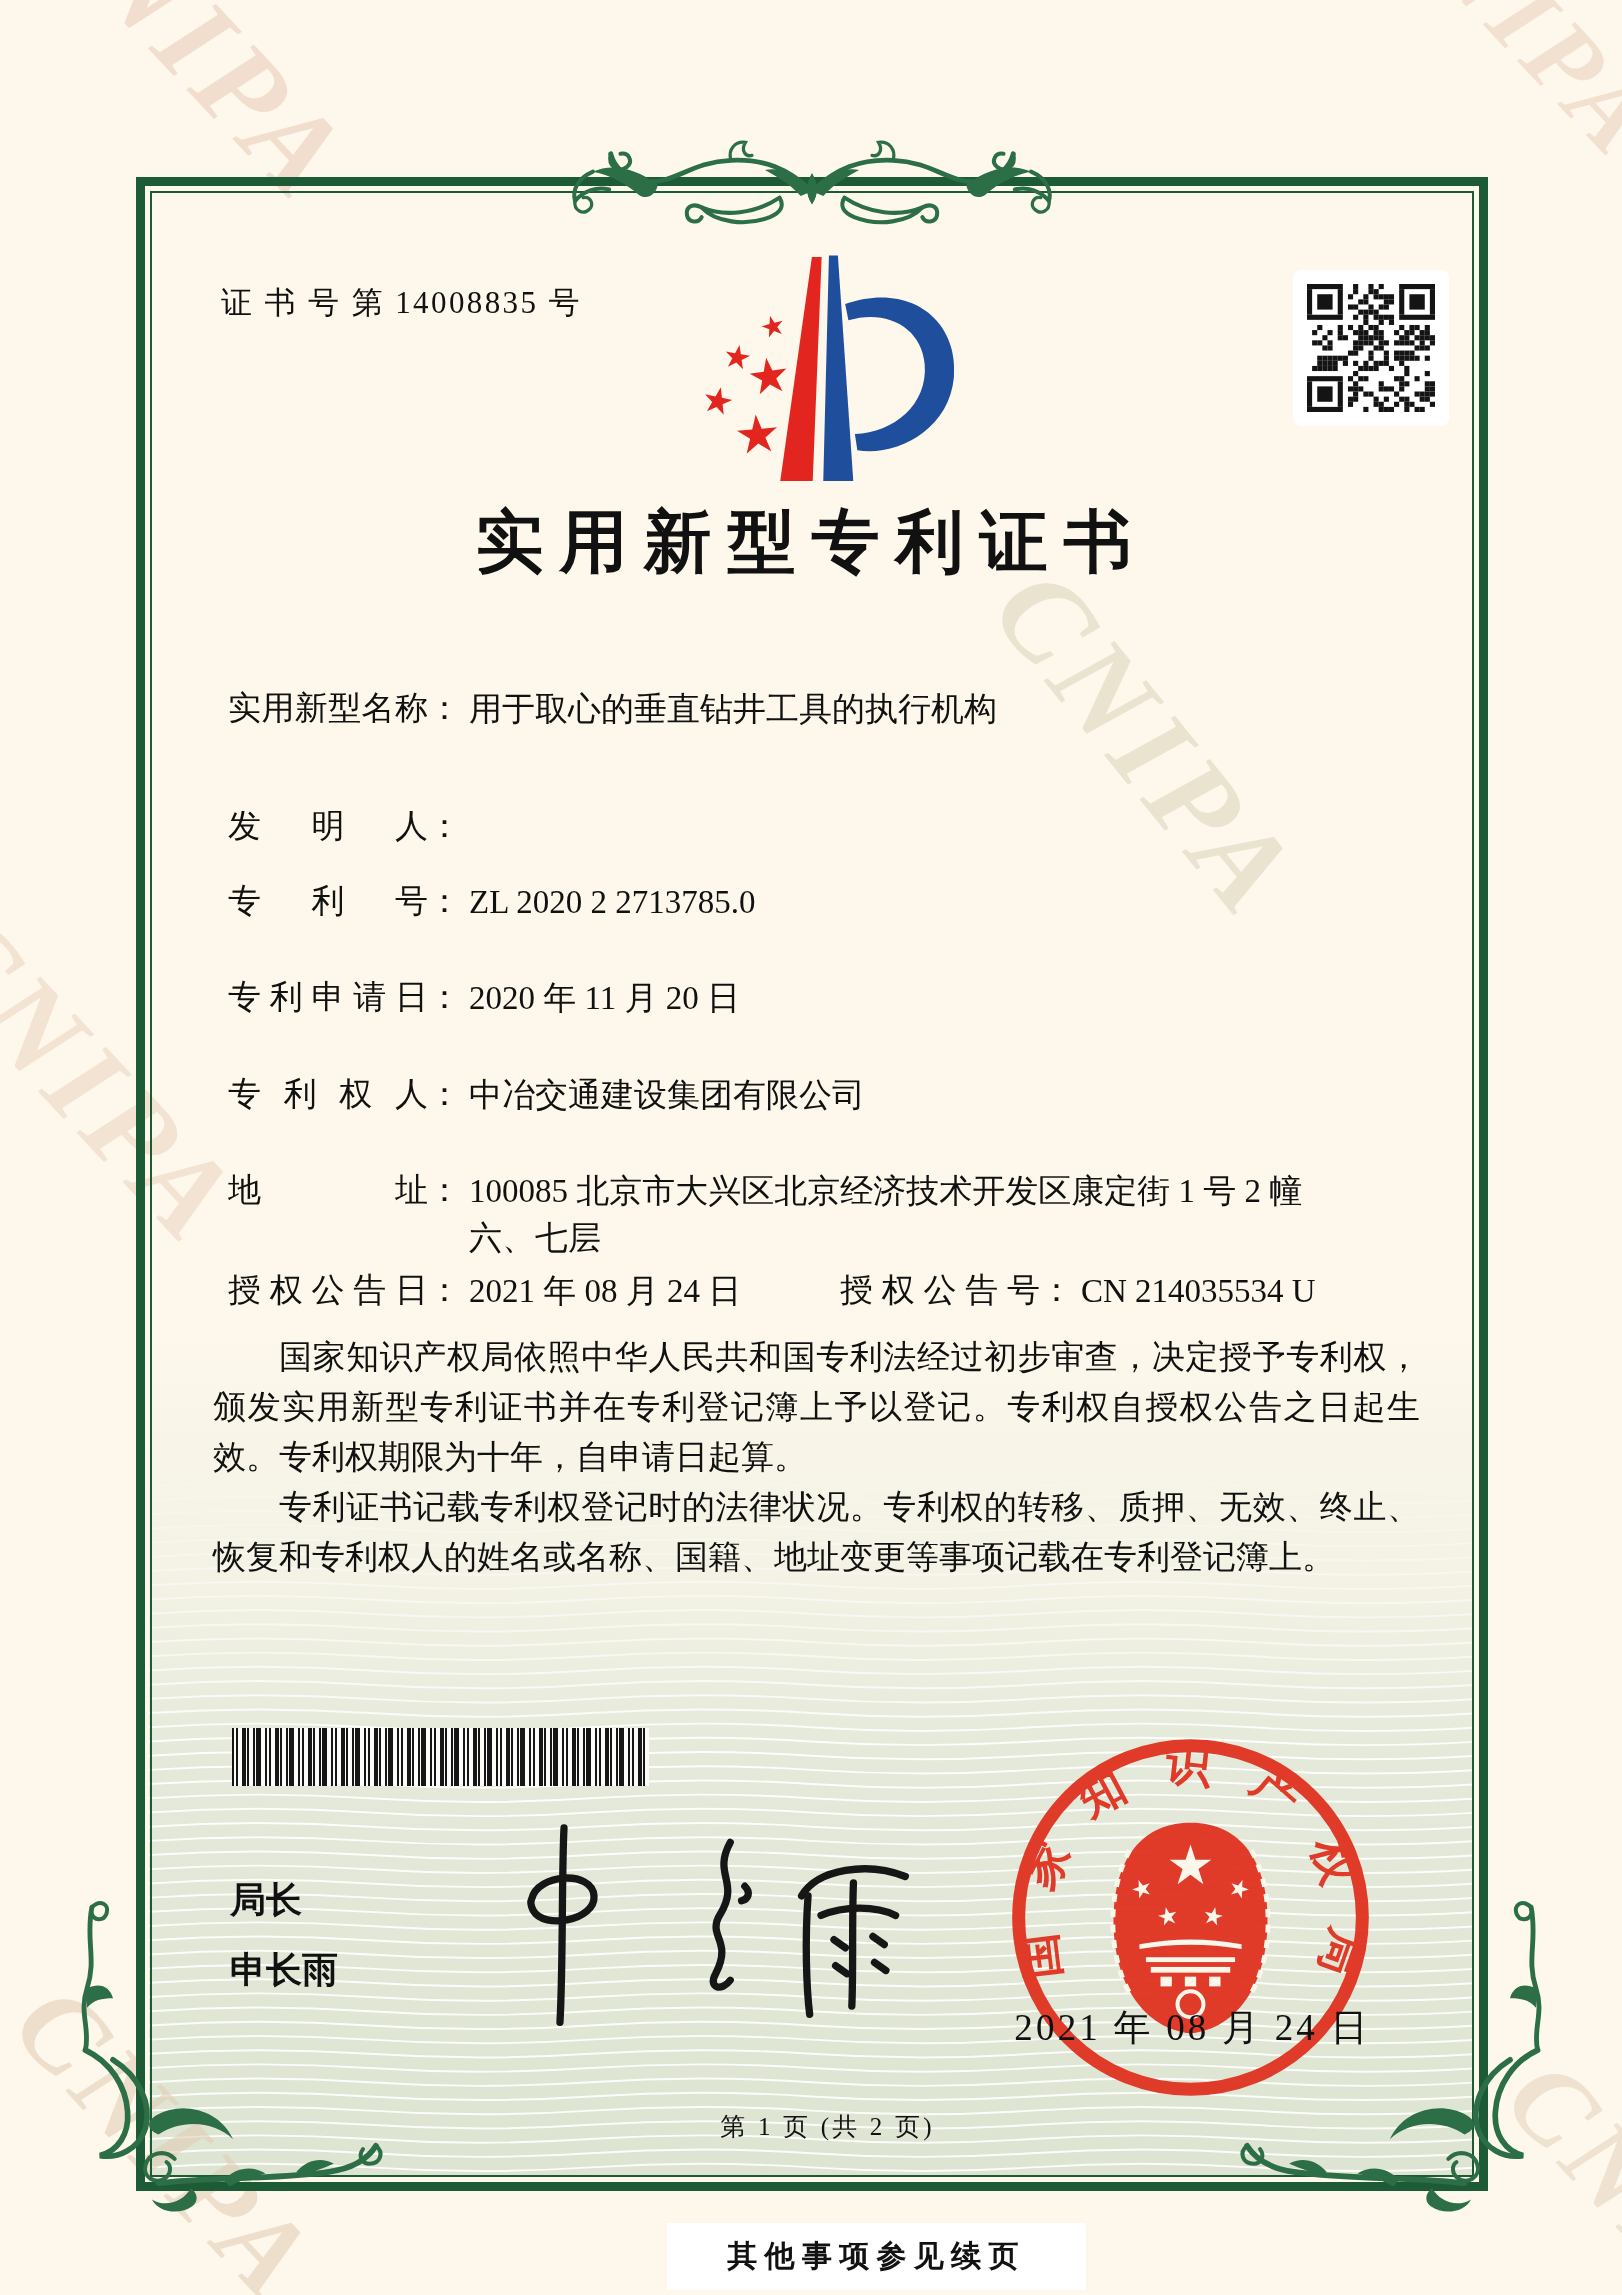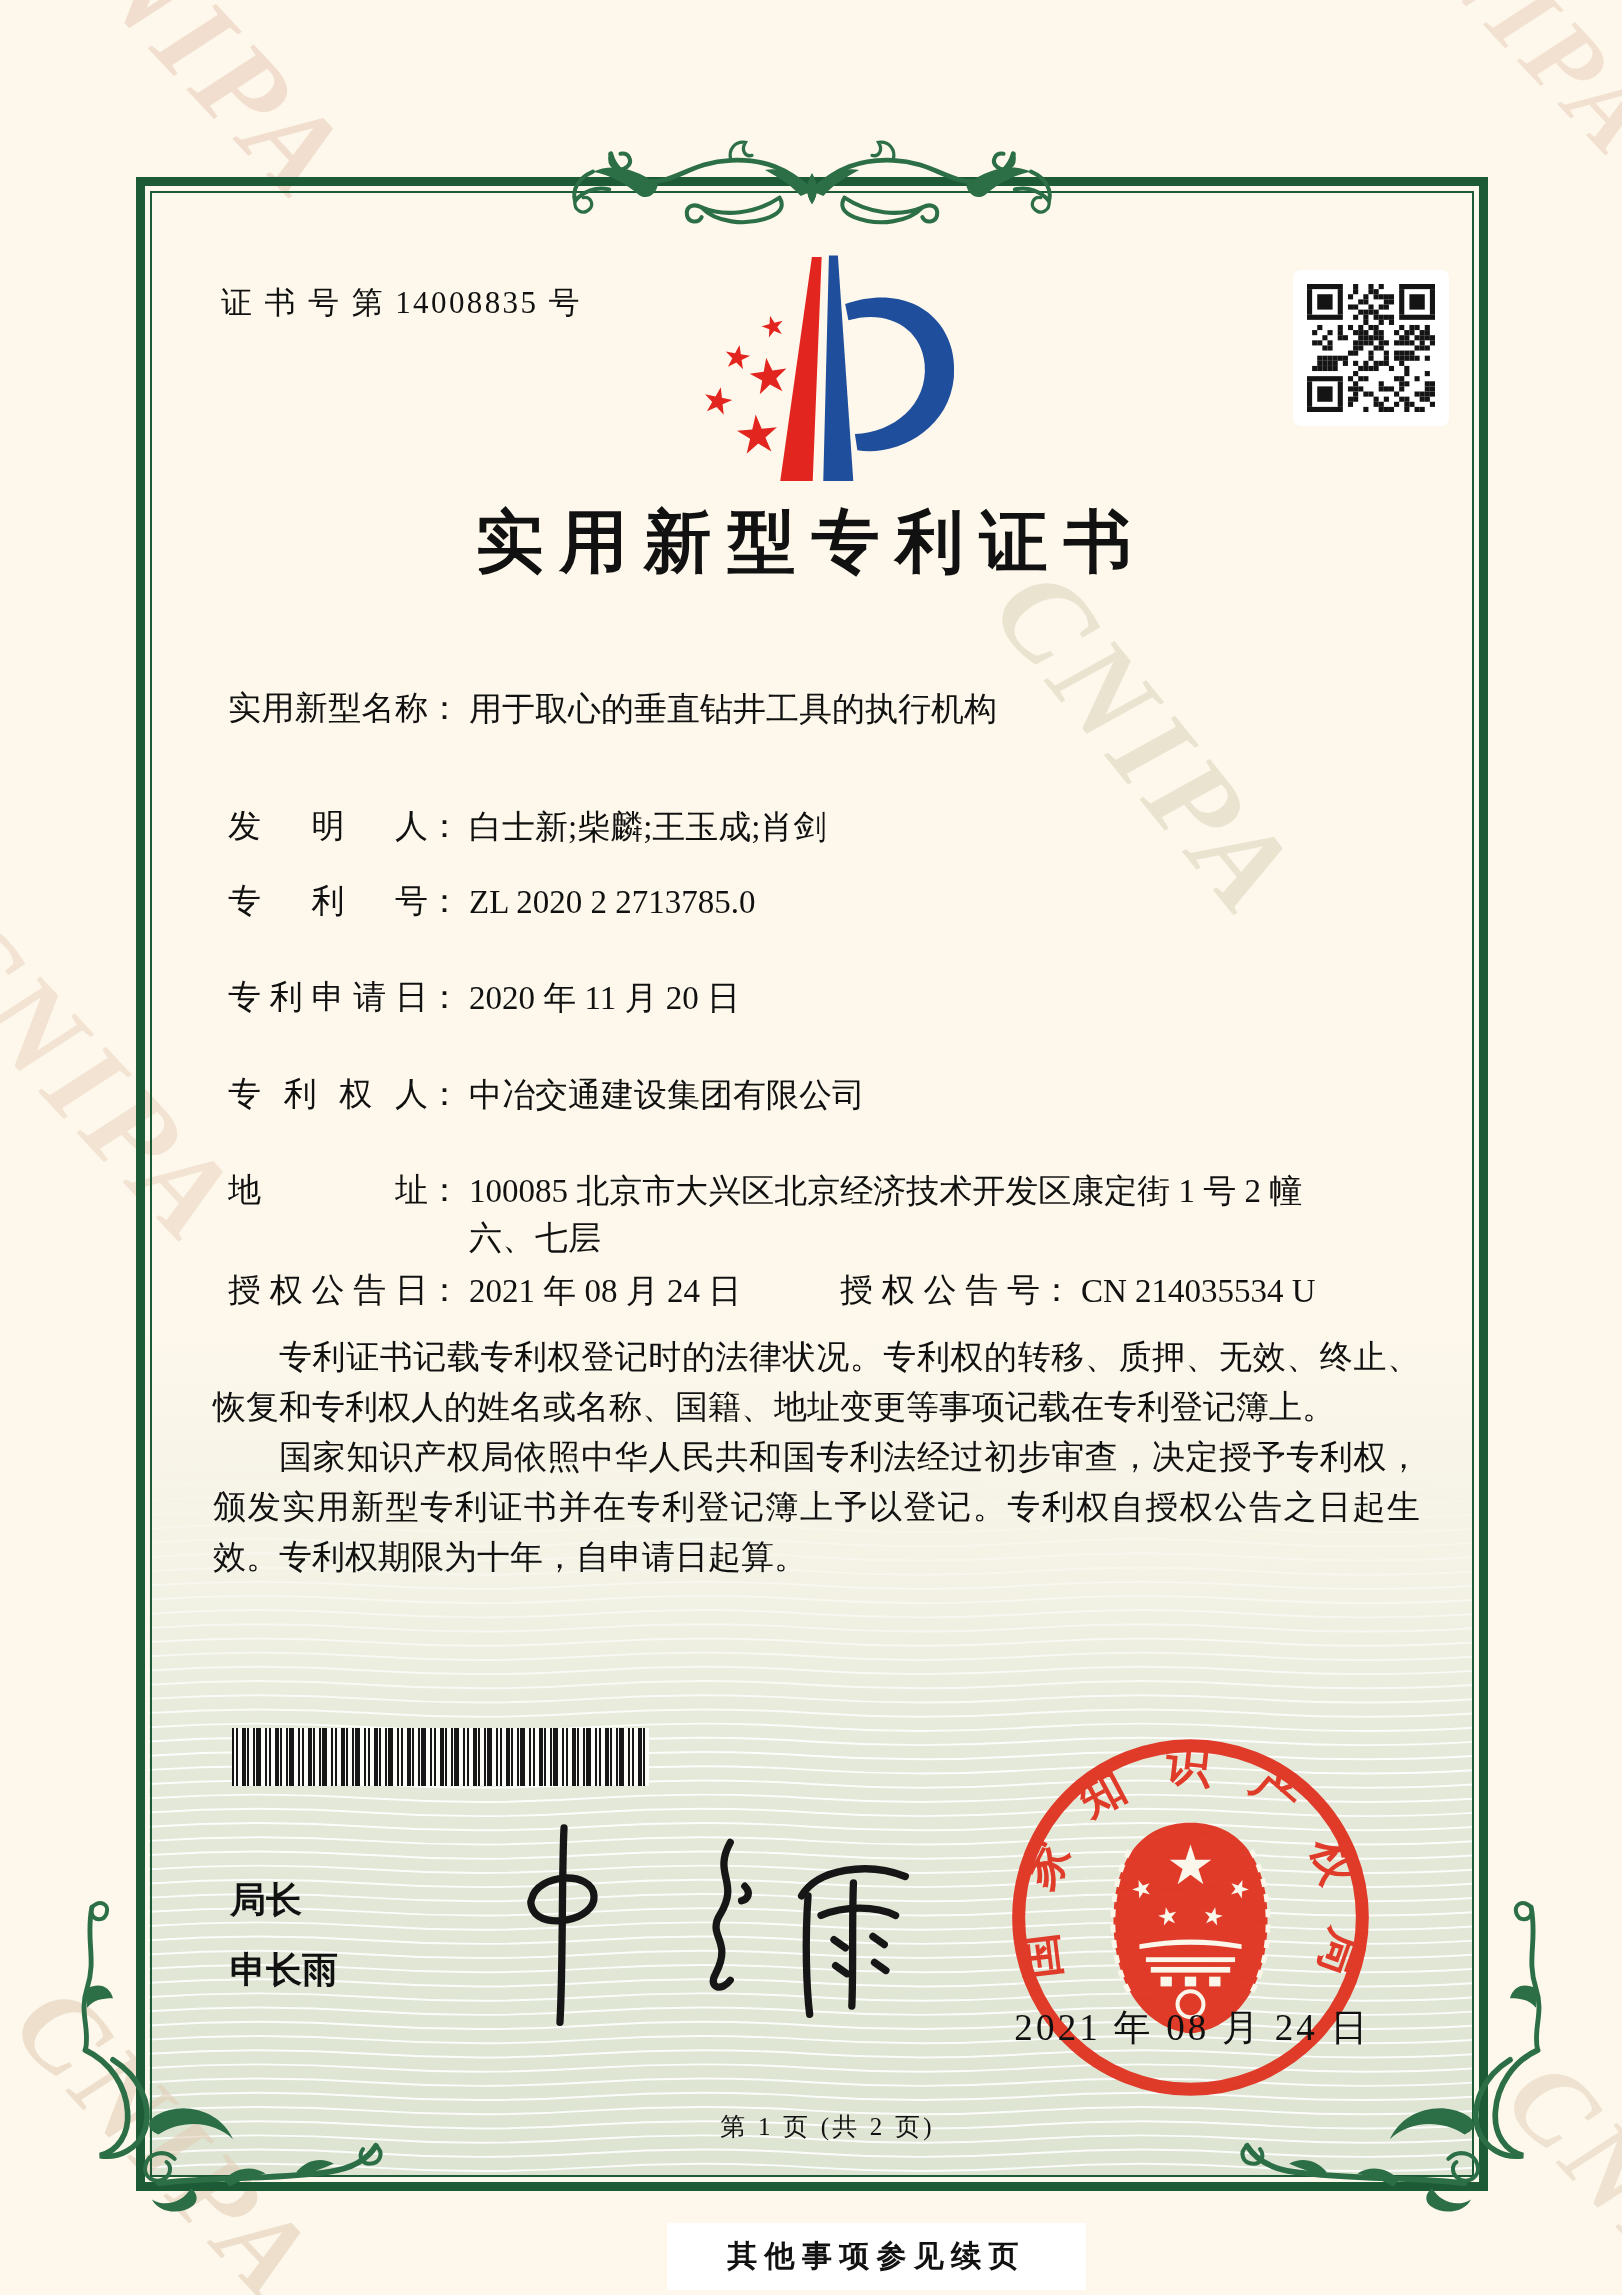--- a/index.html
+++ b/index.html
@@ -445,21 +445,20 @@
 <div id="page-title" class="abs">实用新型专利证书</div>
 
 <div class="frow" style="top:686px;">
   <span class="flabel">实用新型名称</span>
     <span class="fcolon">：</span>
   <span class="fvalue">用于取心的垂直钻井工具的执行机构</span>
 </div>
 <div class="frow" style="top:804px;">
   <span class="flabel">发明人</span>
     <span class="fcolon">：</span>
-  <span class="fvalue">白士新;柴麟;王玉成;肖剑</span>
 </div>
 <div class="frow" style="top:879px;">
   <span class="flabel">专利号</span>
     <span class="fcolon">：</span>
   <span class="fvalue">ZL 2020 2 2713785.0</span>
 </div>
 <div class="frow" style="top:975px;">
   <span class="flabel">专利申请日</span>
     <span class="fcolon">：</span>
   <span class="fvalue">2020 年 11 月 20 日</span>
@@ -480,22 +479,22 @@
     <span class="fcolon">：</span>
   <span class="fvalue">2021 年 08 月 24 日</span>
   <span id="row-grant2" style="left:612px;">
     <span class="flabel">授权公告号</span>
       <span class="fcolon">：</span>
     <span class="fvalue">CN 214035534 U</span>
   </span>
 </div>
 
 <div id="body-text" class="abs">
+  <p>国家知识产权局依照中华人民共和国专利法经过初步审查，决定授予专利权，颁发实用新型专利证书并在专利登记簿上予以登记。专利权自授权公告之日起生效。专利权期限为十年，自申请日起算。</p>
   <p>专利证书记载专利权登记时的法律状况。专利权的转移、质押、无效、终止、恢复和专利权人的姓名或名称、国籍、地址变更等事项记载在专利登记簿上。</p>
-  <p>国家知识产权局依照中华人民共和国专利法经过初步审查，决定授予专利权，颁发实用新型专利证书并在专利登记簿上予以登记。专利权自授权公告之日起生效。专利权期限为十年，自申请日起算。</p>
 </div>
 
 <div id="barcode" class="abs"></div>
 
 <div id="officer" class="abs">
   <div>局长</div>
   <div>申长雨</div>
 </div>
 
 <svg id="signature" class="abs" width="454" height="211" viewBox="0 0 560 260">

